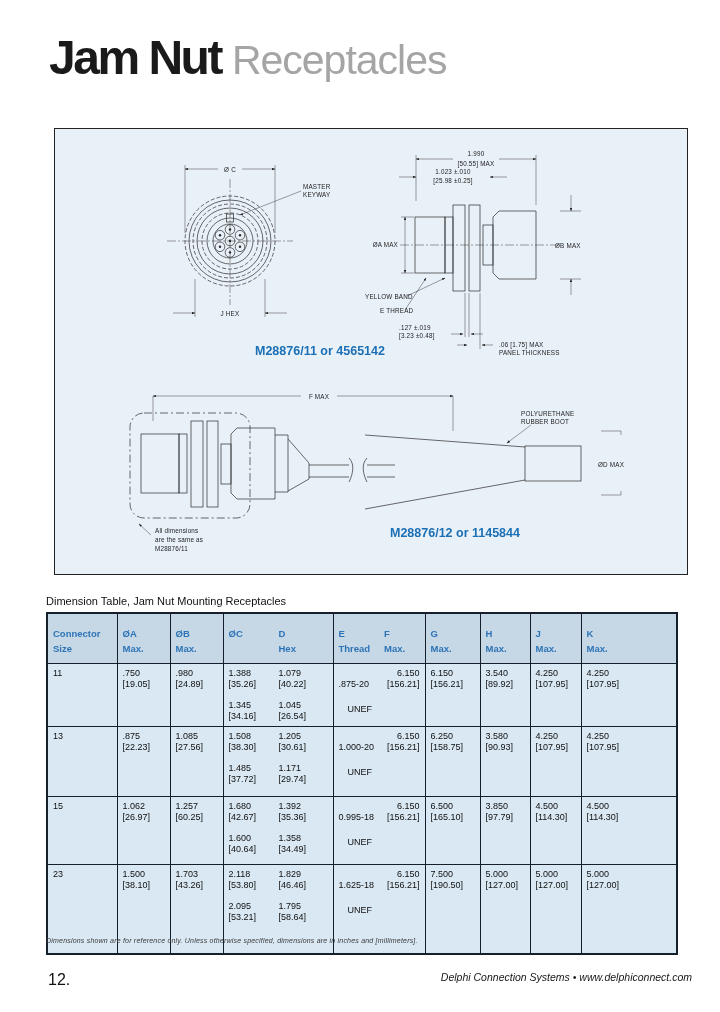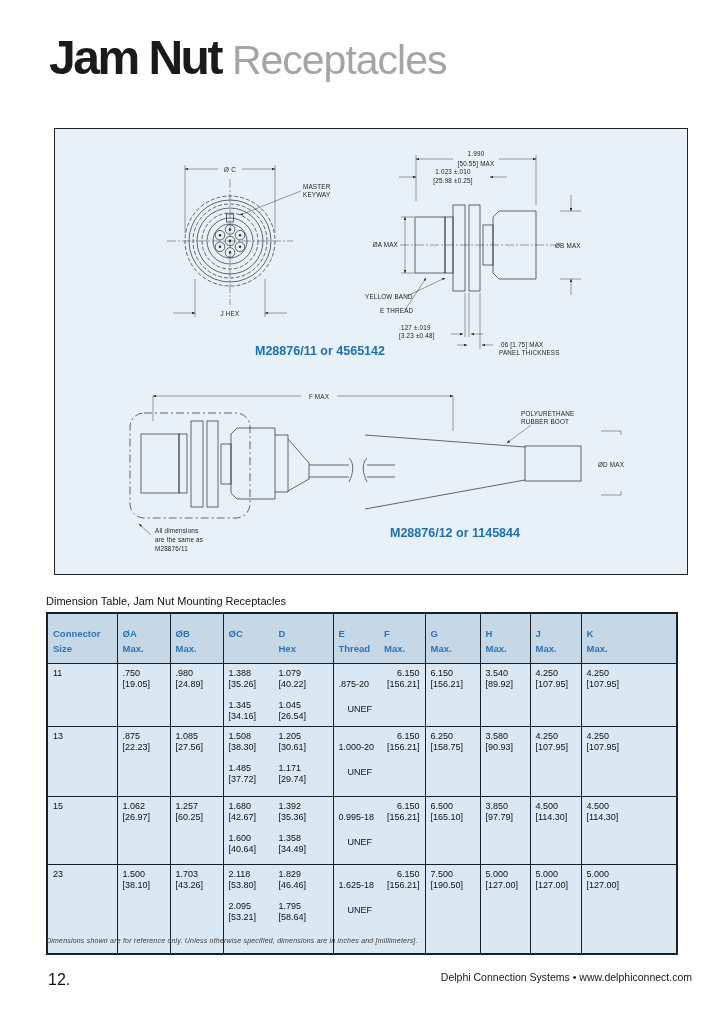--- a/index.html
+++ b/index.html
@@ -34,21 +34,21 @@
   .cd{display:grid;grid-template-columns:1fr 1fr;row-gap:10px;padding-right:4px;}
   .ef{display:grid;grid-template-columns:53% 47%;}
   .f-col{text-align:right;padding-right:5px;}
   .f-col.hdr{text-align:left;padding-right:0;}
   .e-val{margin-top:11px;}
   .e-ser{margin-top:14px;margin-left:9px;}
 
   
   .footnote{position:absolute;left:46px;top:937px;font-size:7px;font-style:italic;color:#3a3a3a;letter-spacing:.2px;}
   .pagenum{position:absolute;left:48px;top:971px;font-size:16px;color:#111;text-align:right;}
-  .footer{position:absolute;right:28px;top:971px;font-size:10.5px;color:#161616;}
+  .footer{position:absolute;right:28px;top:971px;font-size:10.5px;font-style:italic;color:#161616;}
 </style>
 </head>
 <body>
 
 <div class="page">
 
   <div class="title">
     <span class="main">Jam Nut</span><span class="sub">Receptacles</span>
   </div>
 

